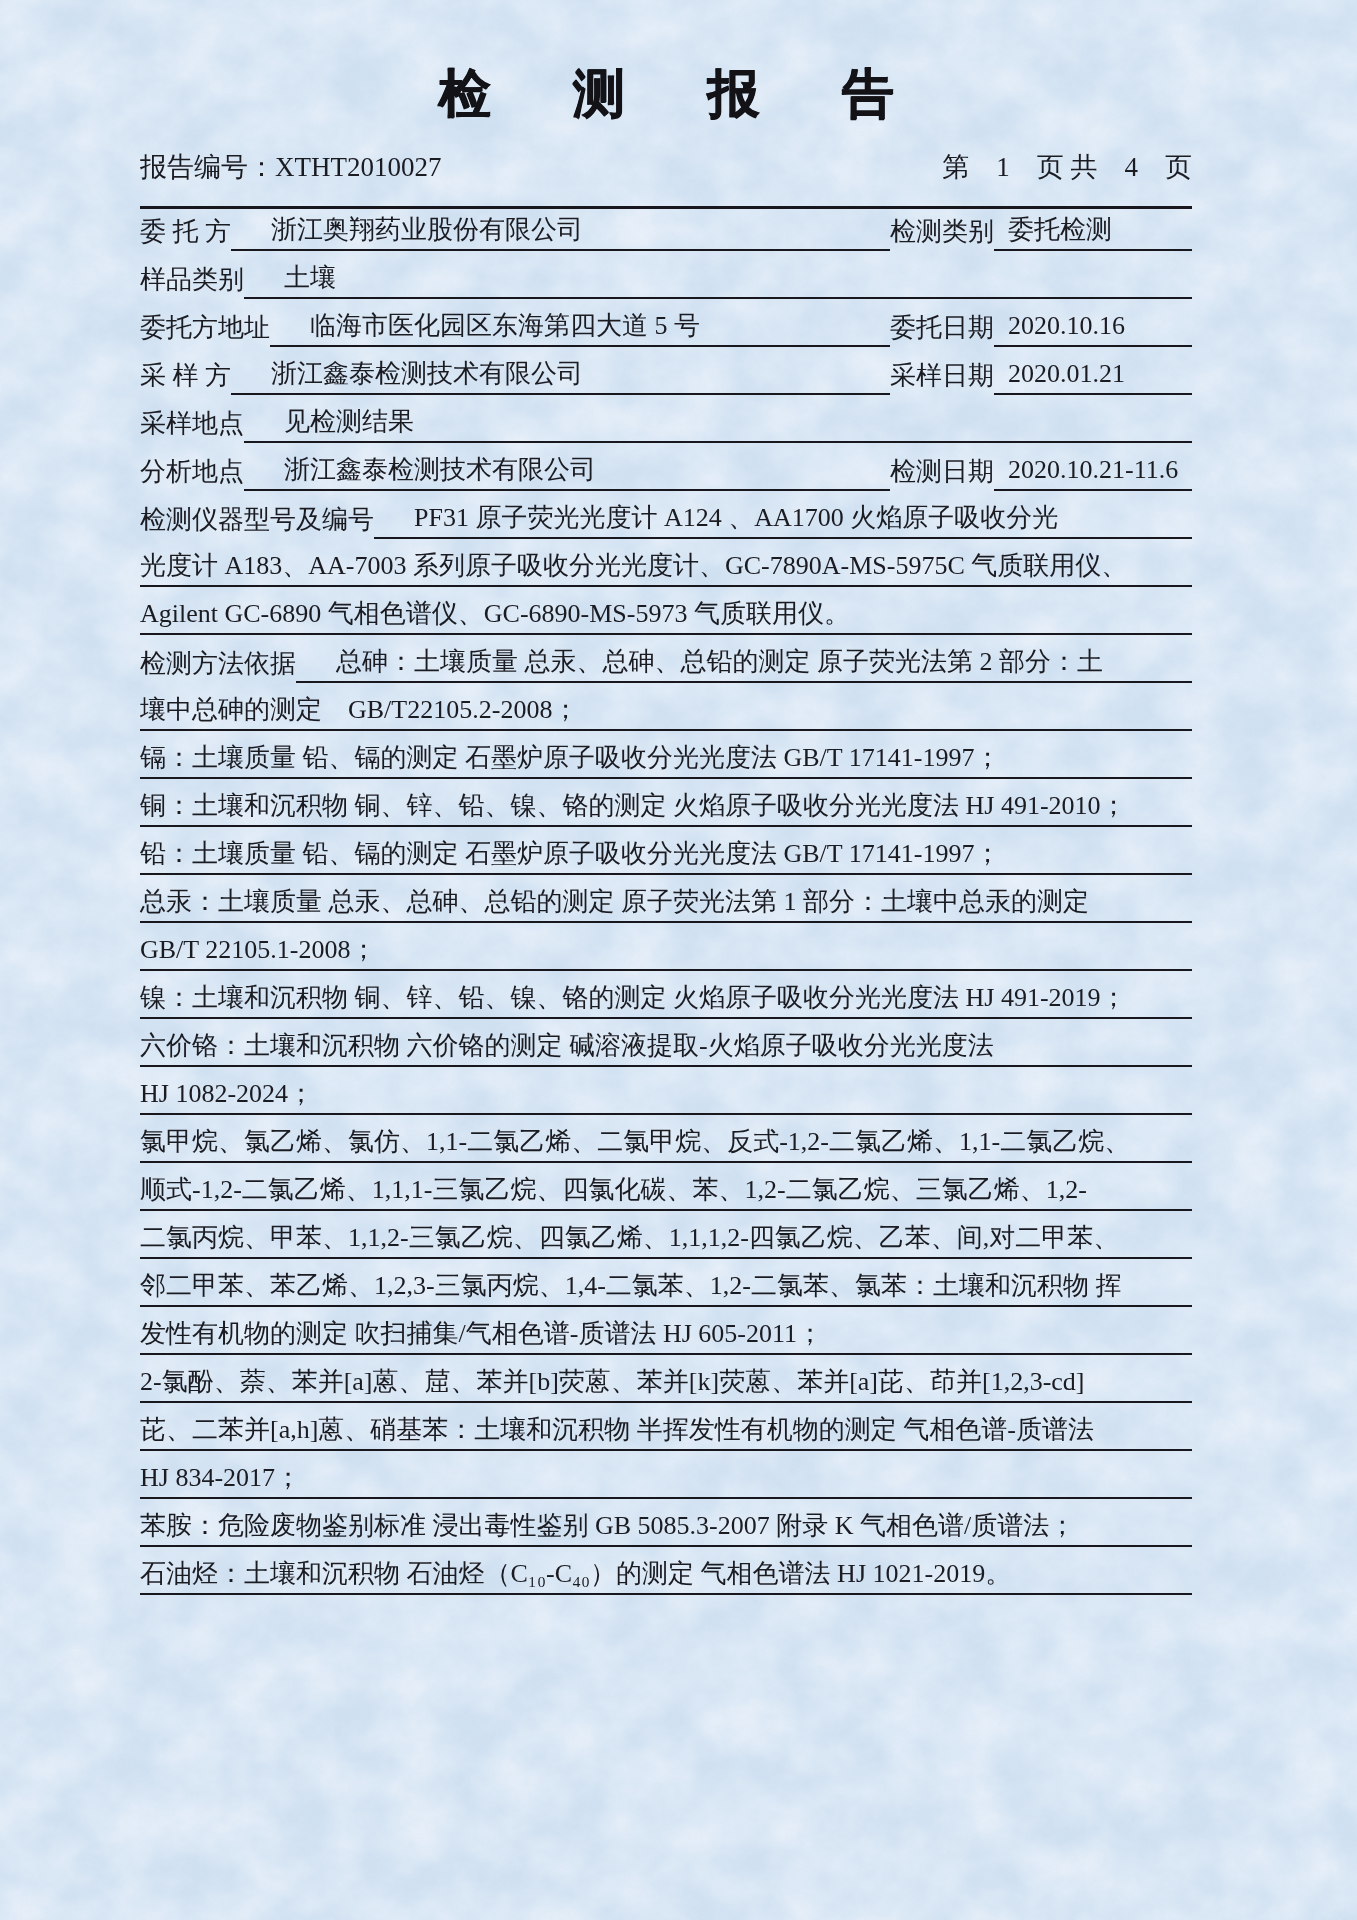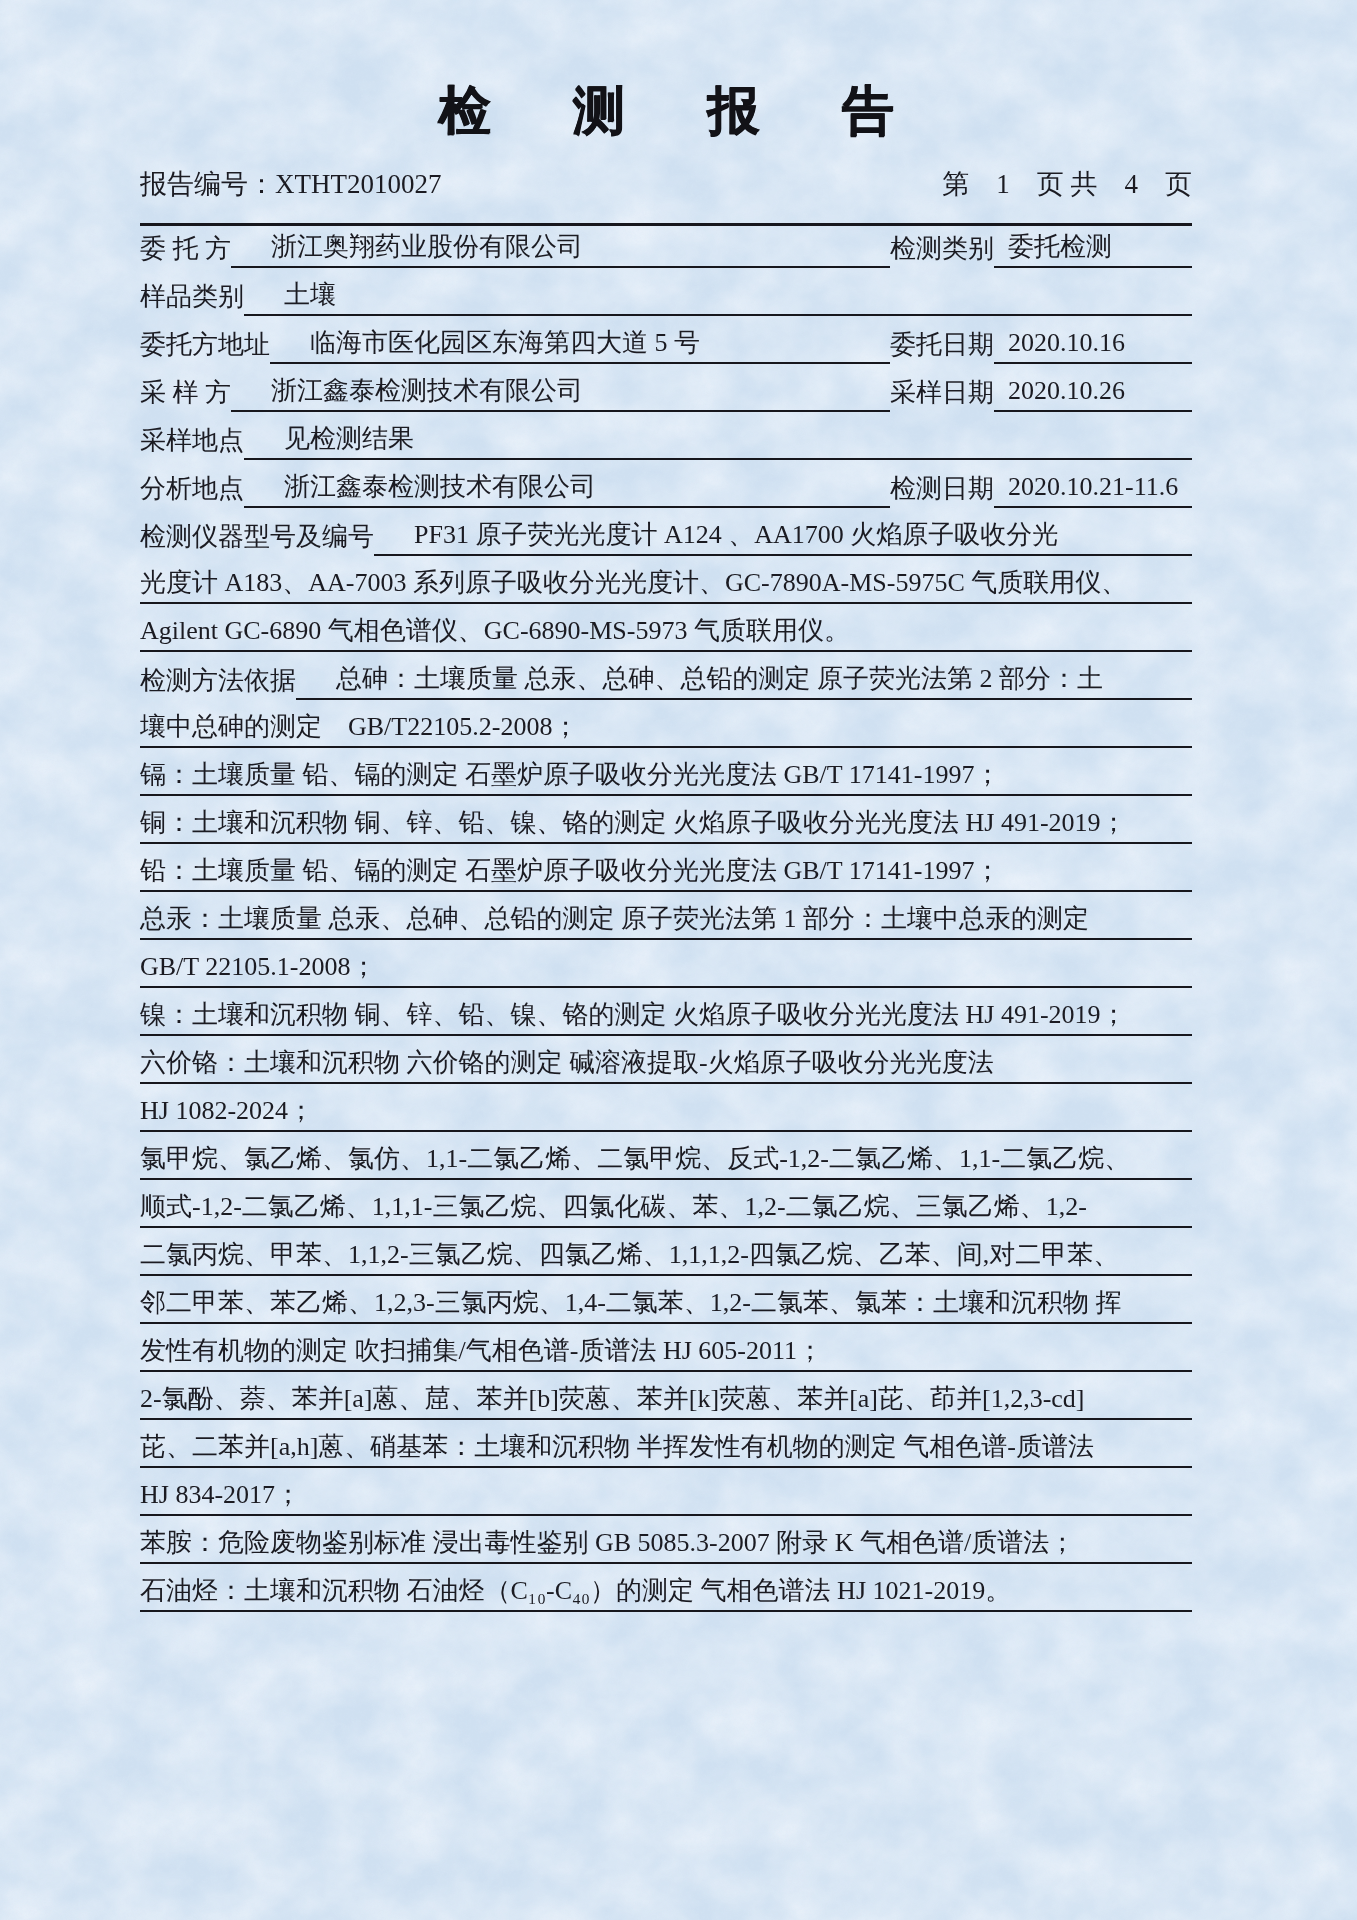--- a/index.html
+++ b/index.html
@@ -8,21 +8,21 @@
     font-family:"Liberation Serif","DejaVu Serif",serif;
     background:#cfe0f1;
     overflow:hidden;
   }
   .page{
     position:relative;width:1357px;height:1920px;
     background:#cfe0f1;overflow:hidden;
   }
   .texture{position:absolute;left:0;top:0;width:100%;height:100%;display:block;}
   .content{
-    position:absolute;left:140px;top:17px;width:1052px;
+    position:absolute;left:140px;top:0;width:1052px;
     color:#1b1b22;
   }
   .title{
     margin:62px 0 0 0;
     text-align:center;
     font-family:"Liberation Sans","DejaVu Sans",sans-serif;
     font-weight:bold;
     font-size:52px;
     line-height:62px;
     letter-spacing:34px;
@@ -124,21 +124,21 @@
           <div class="right">
             <span class="lbl">委托日期</span>
             <span class="val2">2020.10.16</span>
           </div>
         </div>
         <div class="row">
           <span class="lbl">采 样 方</span>
           <span class="val">浙江鑫泰检测技术有限公司</span>
           <div class="right">
             <span class="lbl">采样日期</span>
-            <span class="val2">2020.10.26</span>
+            <span class="val2">2020.01.21</span>
           </div>
         </div>
         <div class="row">
           <span class="lbl">采样地点</span>
           <span class="val">见检测结果</span>
         </div>
         <div class="row">
           <span class="lbl">分析地点</span>
           <span class="val">浙江鑫泰检测技术有限公司</span>
           <div class="right">
@@ -160,21 +160,21 @@
           <span class="lbl">检测方法依据</span>
           <span class="val">总砷：土壤质量 总汞、总砷、总铅的测定 原子荧光法第 2 部分：土</span>
         </div>
         <div class="row">
           <span class="val noindent">壤中总砷的测定　GB/T22105.2-2008；</span>
         </div>
         <div class="row">
           <span class="val noindent">镉：土壤质量 铅、镉的测定 石墨炉原子吸收分光光度法 GB/T 17141-1997；</span>
         </div>
         <div class="row">
-          <span class="val noindent">铜：土壤和沉积物 铜、锌、铅、镍、铬的测定 火焰原子吸收分光光度法 HJ 491-2019；</span>
+          <span class="val noindent">铜：土壤和沉积物 铜、锌、铅、镍、铬的测定 火焰原子吸收分光光度法 HJ 491-2010；</span>
         </div>
         <div class="row">
           <span class="val noindent">铅：土壤质量 铅、镉的测定 石墨炉原子吸收分光光度法 GB/T 17141-1997；</span>
         </div>
         <div class="row">
           <span class="val noindent">总汞：土壤质量 总汞、总砷、总铅的测定 原子荧光法第 1 部分：土壤中总汞的测定</span>
         </div>
         <div class="row">
           <span class="val noindent">GB/T 22105.1-2008；</span>
         </div>

